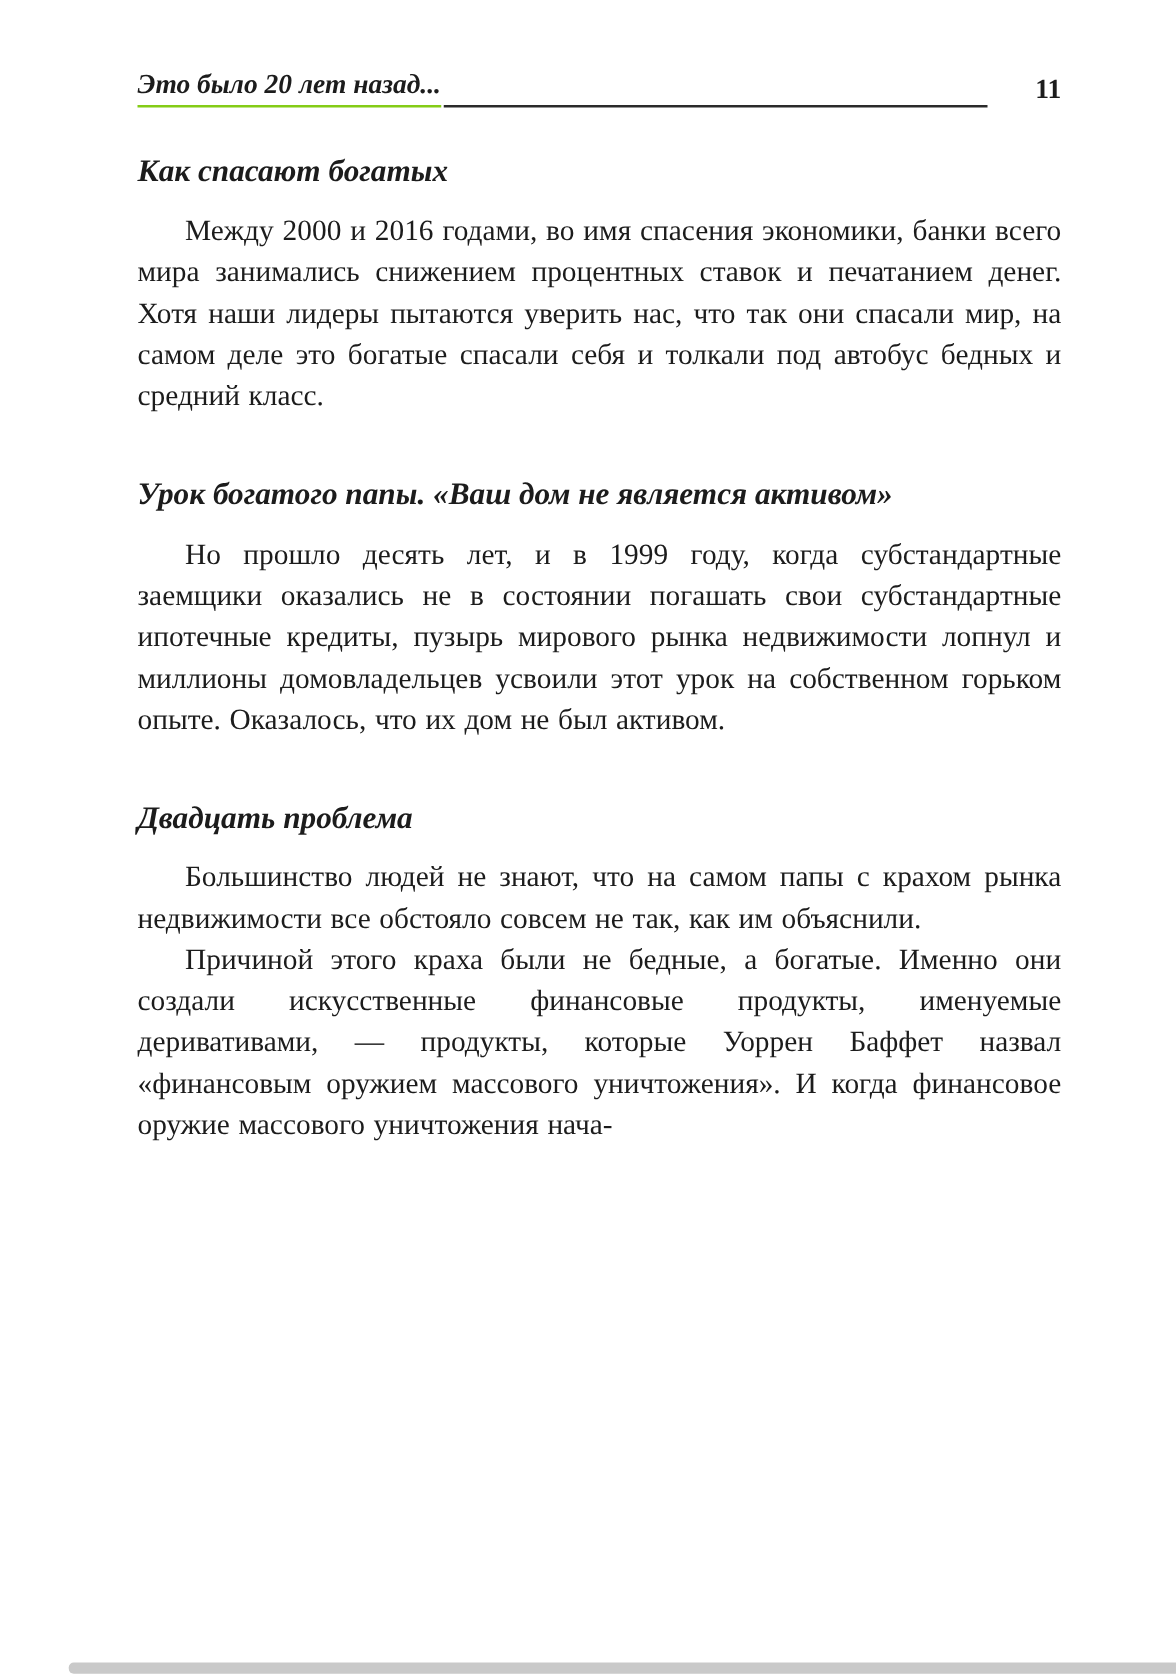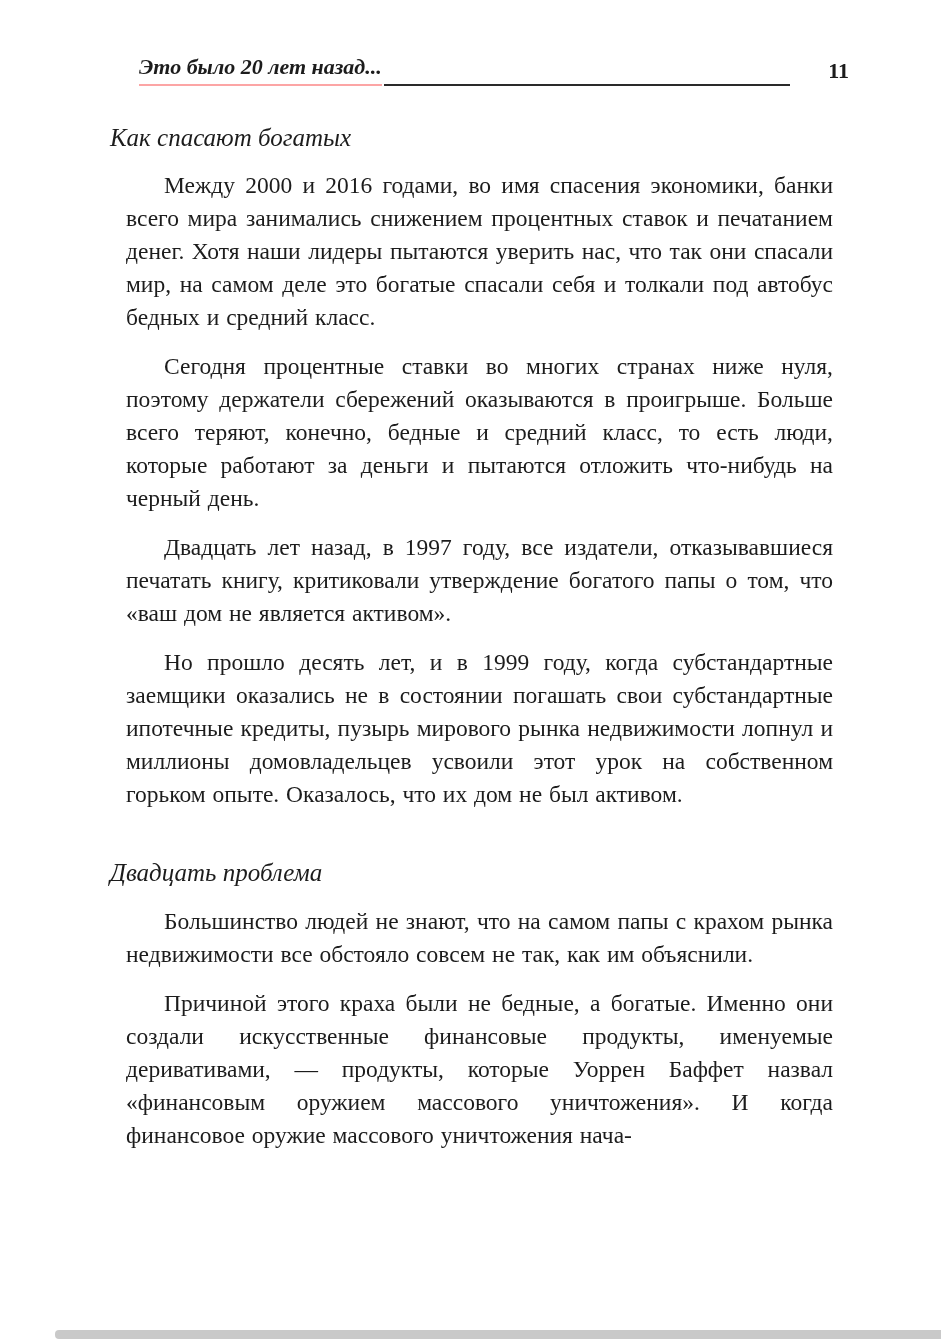--- a/index.html
+++ b/index.html
@@ -26,55 +26,54 @@
   
   .running-header {
     display: flex;
     align-items: flex-end;
     font-size: 22px;
     margin-bottom: 8px;
   }
   .running-title {
     font-style: italic;
     font-weight: bold;
-    border-bottom: 2px solid #fca5a5;
+    border-bottom: 2px solid #84cc16;
     padding-bottom: 4px;
     white-space: nowrap;
-    margin-left: 29px;
   }
   .header-rule {
     flex: 1;
     height: 2px;
     background: #2a2a2a;
     margin-left: 2px;
   }
   .page-number {
     font-weight: bold;
     font-size: 22px;
     margin-left: 38px;
     padding-bottom: 2px;
   }
 
   
   .section-heading {
     font-size: 25px;
-    font-weight: normal;
+    font-weight: bold;
     font-style: italic;
     margin: 46px 0 16px 0;
     line-height: 1.25;
   }
   .section:first-of-type .section-heading {
     margin-top: 36px;
   }
   .body-paragraph {
     font-size: 23.5px;
     line-height: 33px;
     text-align: justify;
     text-indent: 38px;
-    margin: 16px;
+    margin: 0;
     word-spacing: 1px;
   }
 
   
   .page-edge-shadow {
     position: absolute;
     left: 55px;
     bottom: 5px;
     width: 886px;
     height: 9px;
@@ -89,25 +88,24 @@
 
   <div class="running-header">
     <span class="running-title">Это было 20 лет назад...</span>
     <span class="header-rule"></span>
     <span class="page-number">11</span>
   </div>
 
   <section class="section">
     <h2 class="section-heading">Как спасают богатых</h2>
     <p class="body-paragraph">Между 2000 и 2016 годами, во имя спасения экономики, банки всего мира занимались снижением процентных ставок и печатанием денег. Хотя наши лидеры пытаются уверить нас, что так они спасали мир, на самом деле это богатые спасали себя и толкали под автобус бедных и средний класс.</p>
-    <p class="body-paragraph">Сегодня процентные ставки во многих странах ниже нуля, поэтому держатели сбережений оказываются в проигрыше. Больше всего теряют, конечно, бедные и средний класс, то есть люди, которые работают за деньги и пытаются отложить что-нибудь на черный день.</p>
   </section>
 
   <section class="section">
-    <p class="body-paragraph">Двадцать лет назад, в 1997 году, все издатели, отказывавшиеся печатать книгу, критиковали утверждение богатого папы о том, что «ваш дом не является активом».</p>
+    <h2 class="section-heading">Урок богатого папы. «Ваш дом не является активом»</h2>
     <p class="body-paragraph">Но прошло десять лет, и в 1999 году, когда субстандартные заемщики оказались не в состоянии погашать свои субстандартные ипотечные кредиты, пузырь мирового рынка недвижимости лопнул и миллионы домовладельцев усвоили этот урок на собственном горьком опыте. Оказалось, что их дом не был активом.</p>
   </section>
 
   <section class="section">
     <h2 class="section-heading">Двадцать проблема</h2>
     <p class="body-paragraph">Большинство людей не знают, что на самом папы с крахом рынка недвижимости все обстояло совсем не так, как им объяснили.</p>
     <p class="body-paragraph">Причиной этого краха были не бедные, а богатые. Именно они создали искусственные финансовые продукты, именуемые деривативами, — продукты, которые Уоррен Баффет назвал «финансовым оружием массового уничтожения». И когда финансовое оружие массового уничтожения нача-</p>
   </section>
 
   <div class="page-edge-shadow"></div>

